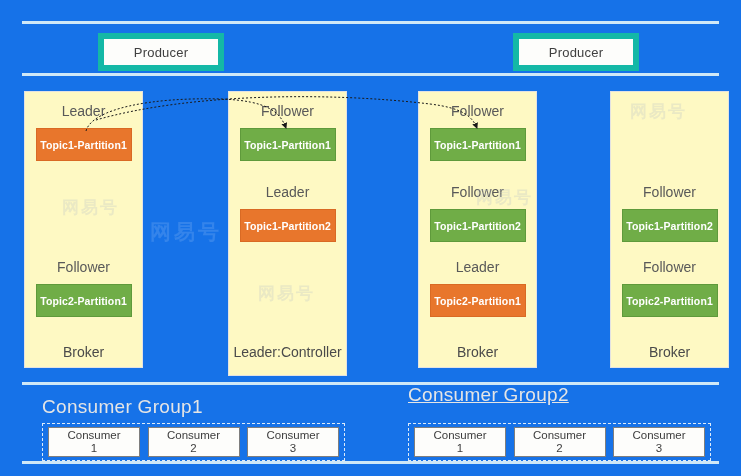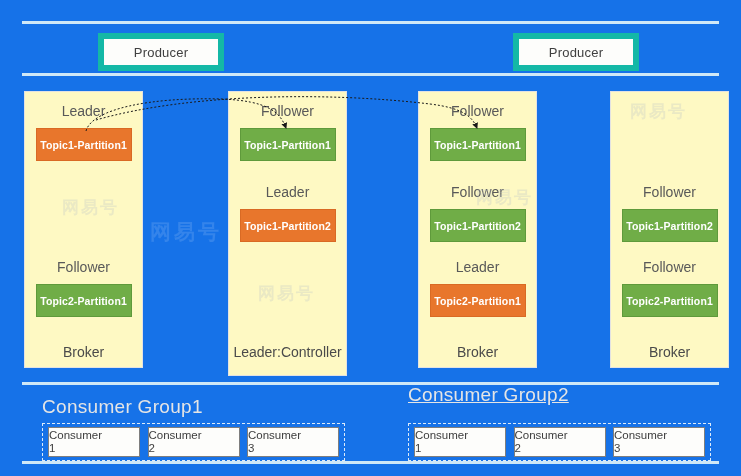--- a/index.html
+++ b/index.html
@@ -167,20 +167,21 @@
   #cg-box-2 { left: 408px; width: 303px; }
 
   .consumer-box {
     width: 92px;
     height: 30px;
     background: #FDFDFB;
     border: 1px solid #7E7E7E;
     box-sizing: border-box;
     display: flex;
     flex-direction: column;
+    align-items: center;
     justify-content: center;
     font-size: 11.5px;
     color: #3D3D3D;
     line-height: 13px;
   }
 </style>
 </head>
 <body>
 
 <div id="canvas">

